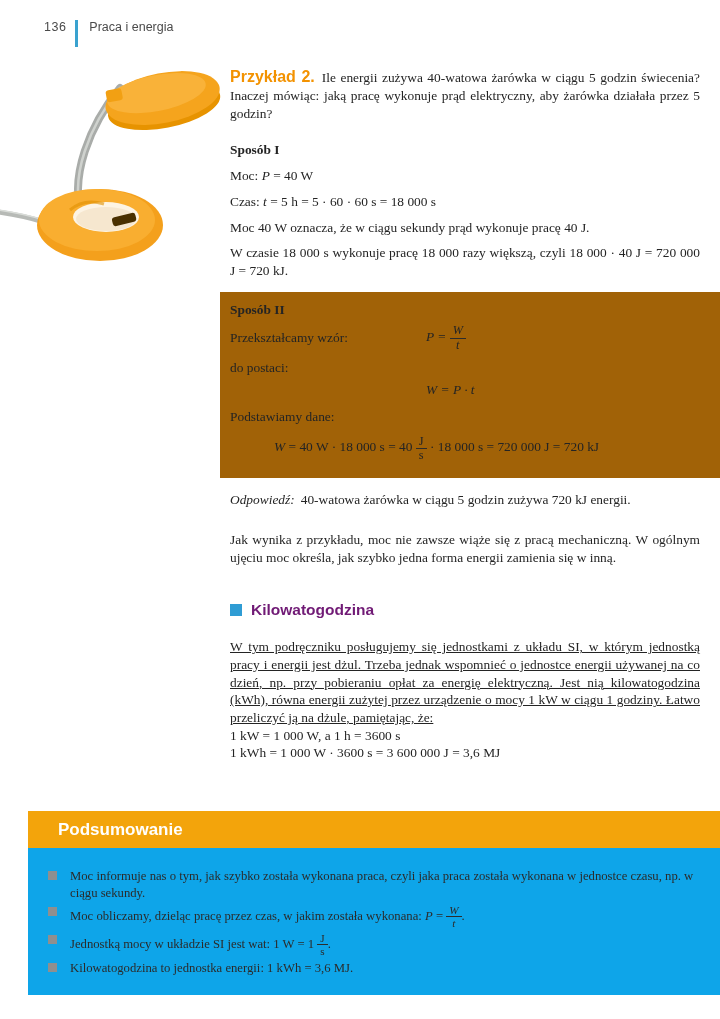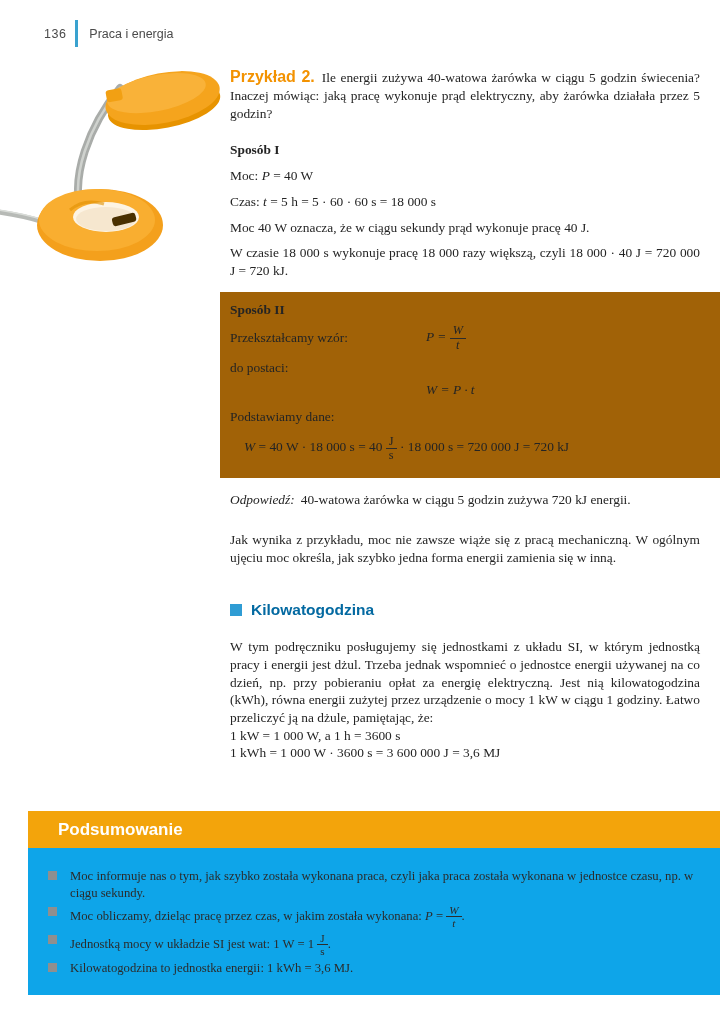--- a/index.html
+++ b/index.html
@@ -2,21 +2,21 @@
 <html lang="pl"><head>
 <meta charset="utf-8">
 <style>
   html,body{margin:0;padding:0;}
   body{
     width:720px;height:1019px;position:relative;background:#ffffff;
     font-family:"Liberation Serif", serif;color:#242424;overflow:hidden;
   }
   
   .page-header{
-    position:absolute;top:20px;left:44px;display:flex;align-items:center;
+    position:absolute;top:20px;left:44px;display:flex;align-items:flex-start;
     font-family:"Liberation Sans", sans-serif;font-size:12.5px;color:#4a4a4a;
   }
   .hdr-num{letter-spacing:.5px;}
   .hdr-bar{display:inline-block;width:3px;height:27px;background:#3aa2cf;margin:0 11px 0 9px;}
   
   .lamp{position:absolute;left:0;top:60px;width:232px;height:212px;}
   
   .content{
     position:absolute;left:230px;top:66px;width:470px;
     font-size:13.4px;line-height:1.32;
@@ -35,32 +35,32 @@
   .fr-den{display:block;}
   
   .method2{
     background:#a16207;margin:12px -20px 0 -10px;
     padding:9px 20px 13px 10px;
   }
   .m2-row{margin-top:6px;}
   .m2-label{display:inline-block;width:196px;vertical-align:middle;}
   .m2-formula{vertical-align:middle;}
   .m2-f2{margin:4px 0 10px 196px;}
-  .m2-big{margin:9px 0 2px 14px;}
+  .m2-big{margin:9px 0 2px 44px;}
   
   .answer-p{margin-top:13px;}
   .answer-label{font-style:italic;margin-right:6px;}
   .note-p{margin-top:23px;}
   
   .sec-heading{
     margin-top:33px;display:flex;align-items:center;
-    font-family:"Liberation Sans", sans-serif;font-weight:bold;font-size:15.5px;color:#0369a1;
+    font-family:"Liberation Sans", sans-serif;font-weight:bold;font-size:15.5px;color:#701a75;
   }
   .sq-blue{display:inline-block;width:12px;height:12px;background:#2f9cd4;margin-right:9px;}
-  .kw-para{margin-top:18px;}
+  .kw-para{margin-top:18px;text-decoration:underline;}
   .kw-eq{margin:0;}
   
   .summary{position:absolute;left:28px;top:811px;width:717px;}
   .summary-bar{
     background:#f3a40b;color:#ffffff;font-family:"Liberation Sans", sans-serif;
     font-weight:bold;font-size:17px;height:37px;display:flex;align-items:center;
     padding-left:30px;box-sizing:border-box;
   }
   .summary-body{background:#0ea5e9;padding:20px 26px 18px 20px;box-sizing:border-box;}
   .bullet{position:relative;padding-left:22px;font-size:12.7px;line-height:1.3;margin-top:3px;text-align:left;color:#2b2b2b;}

